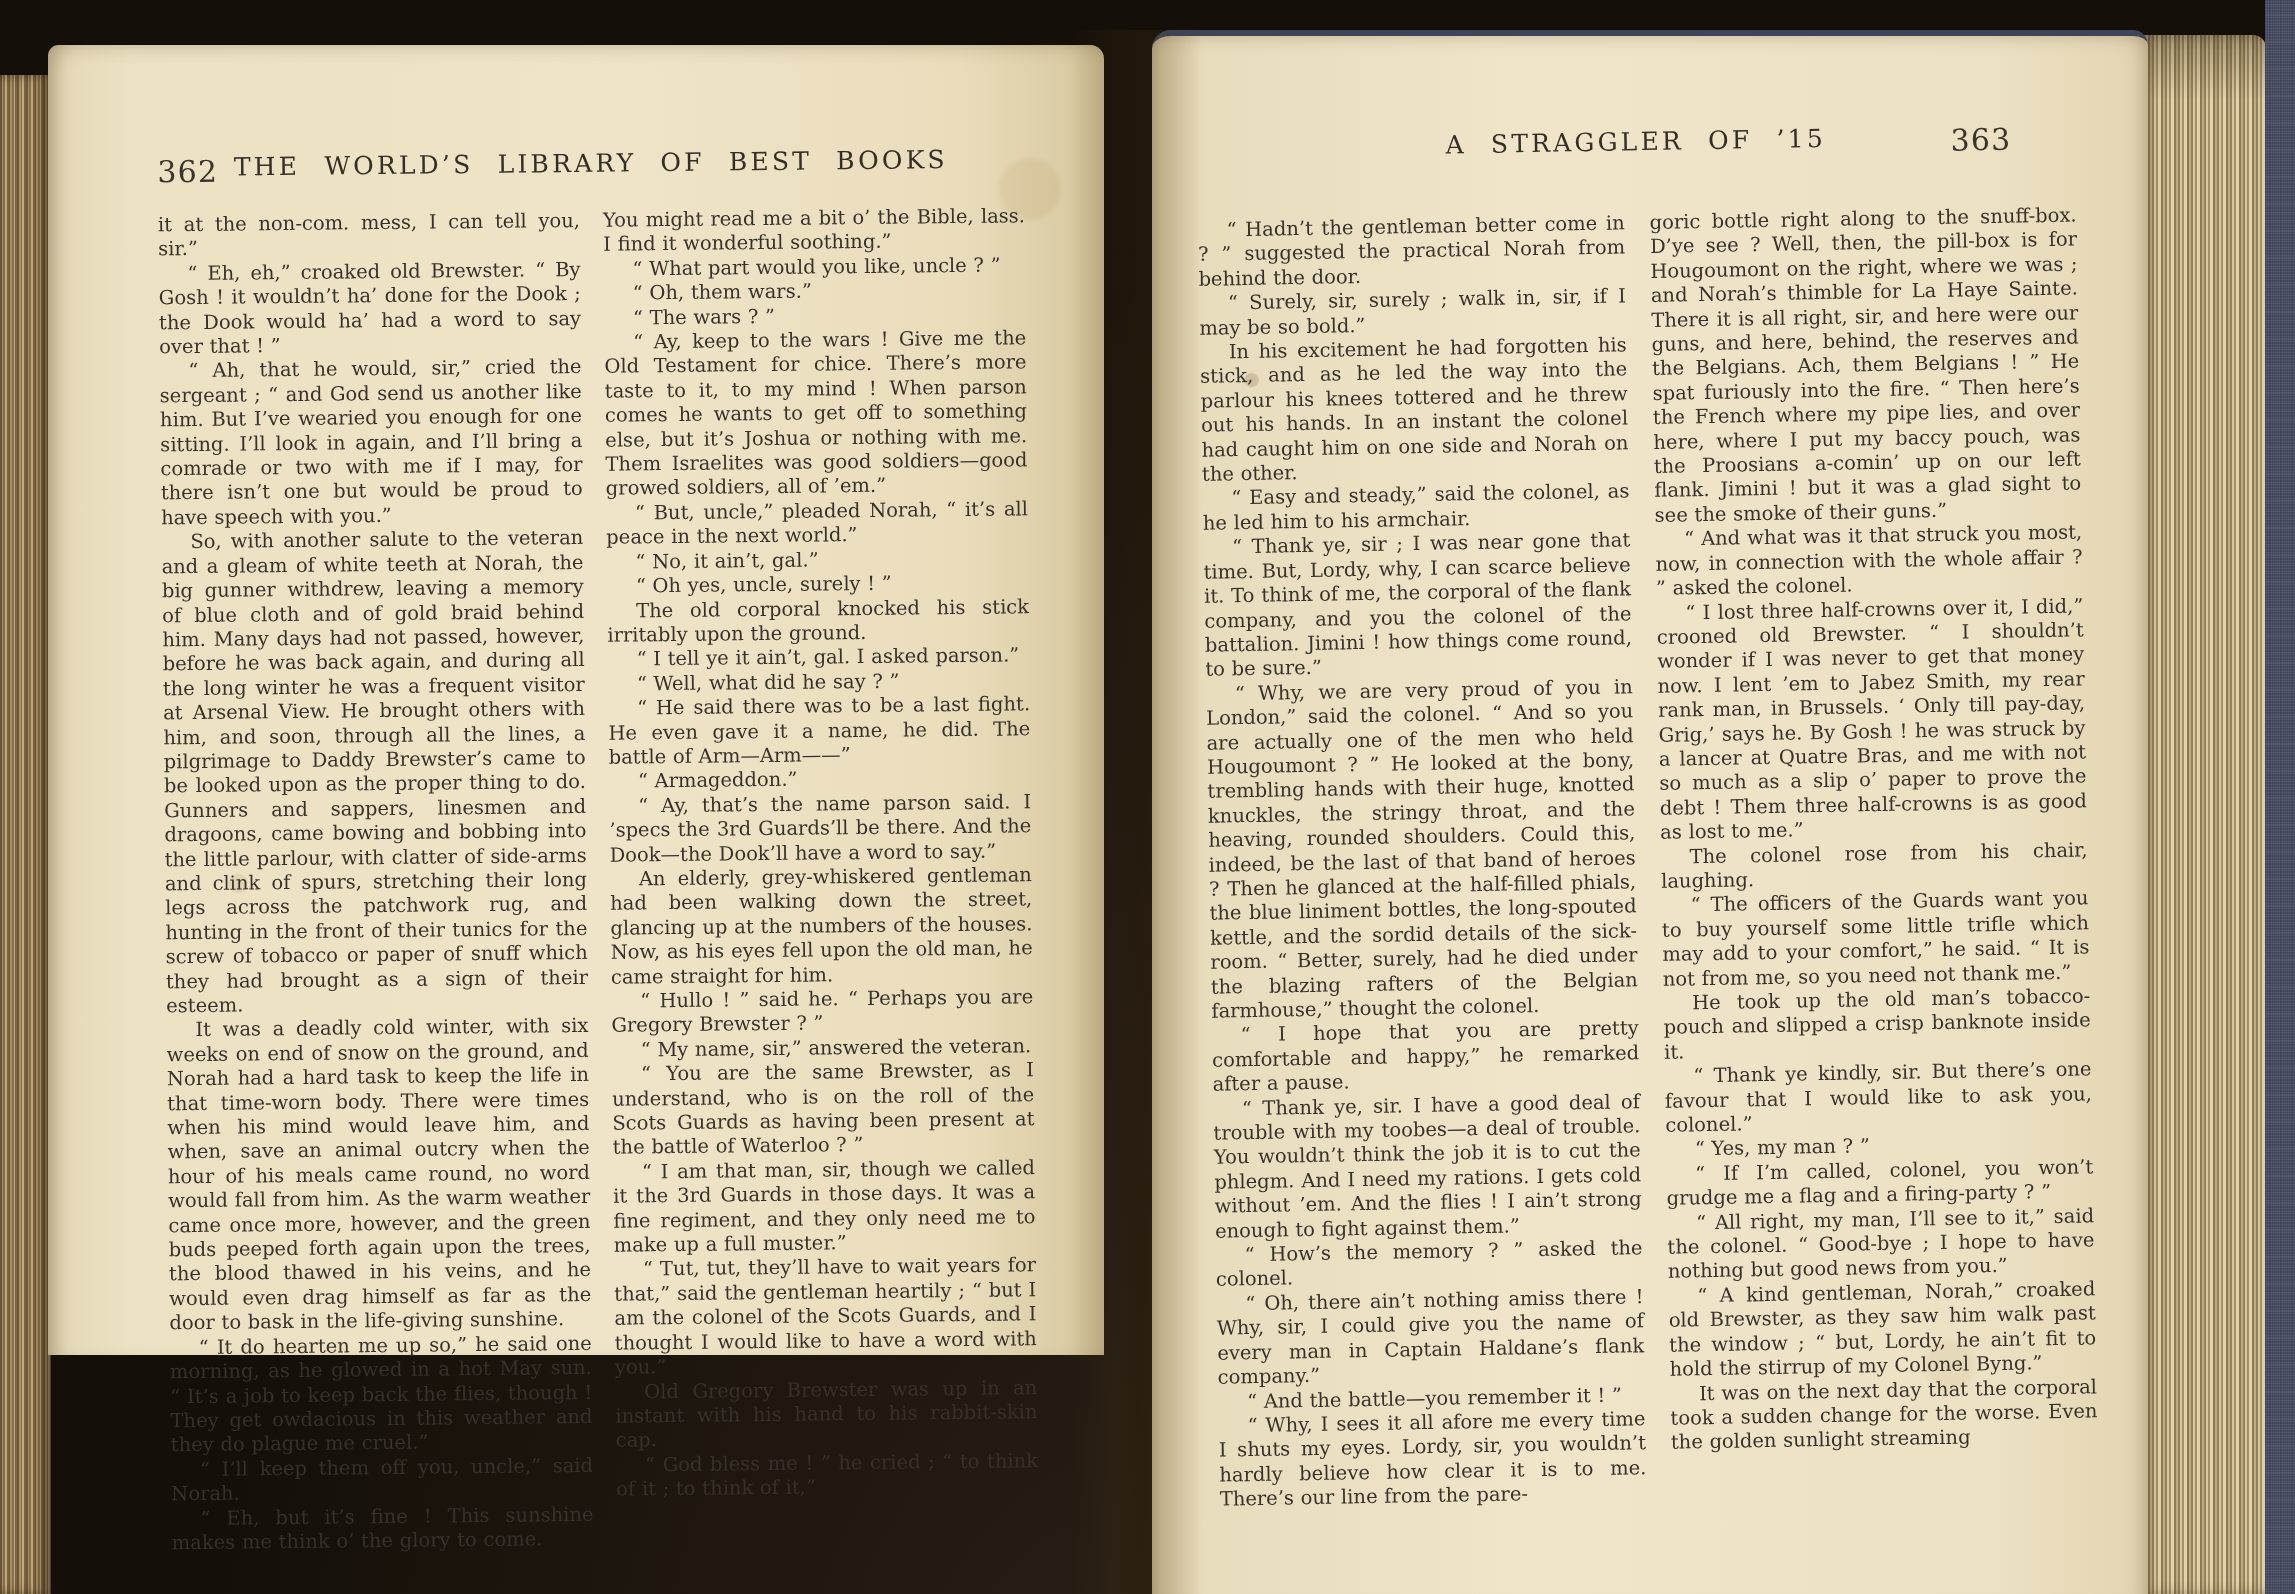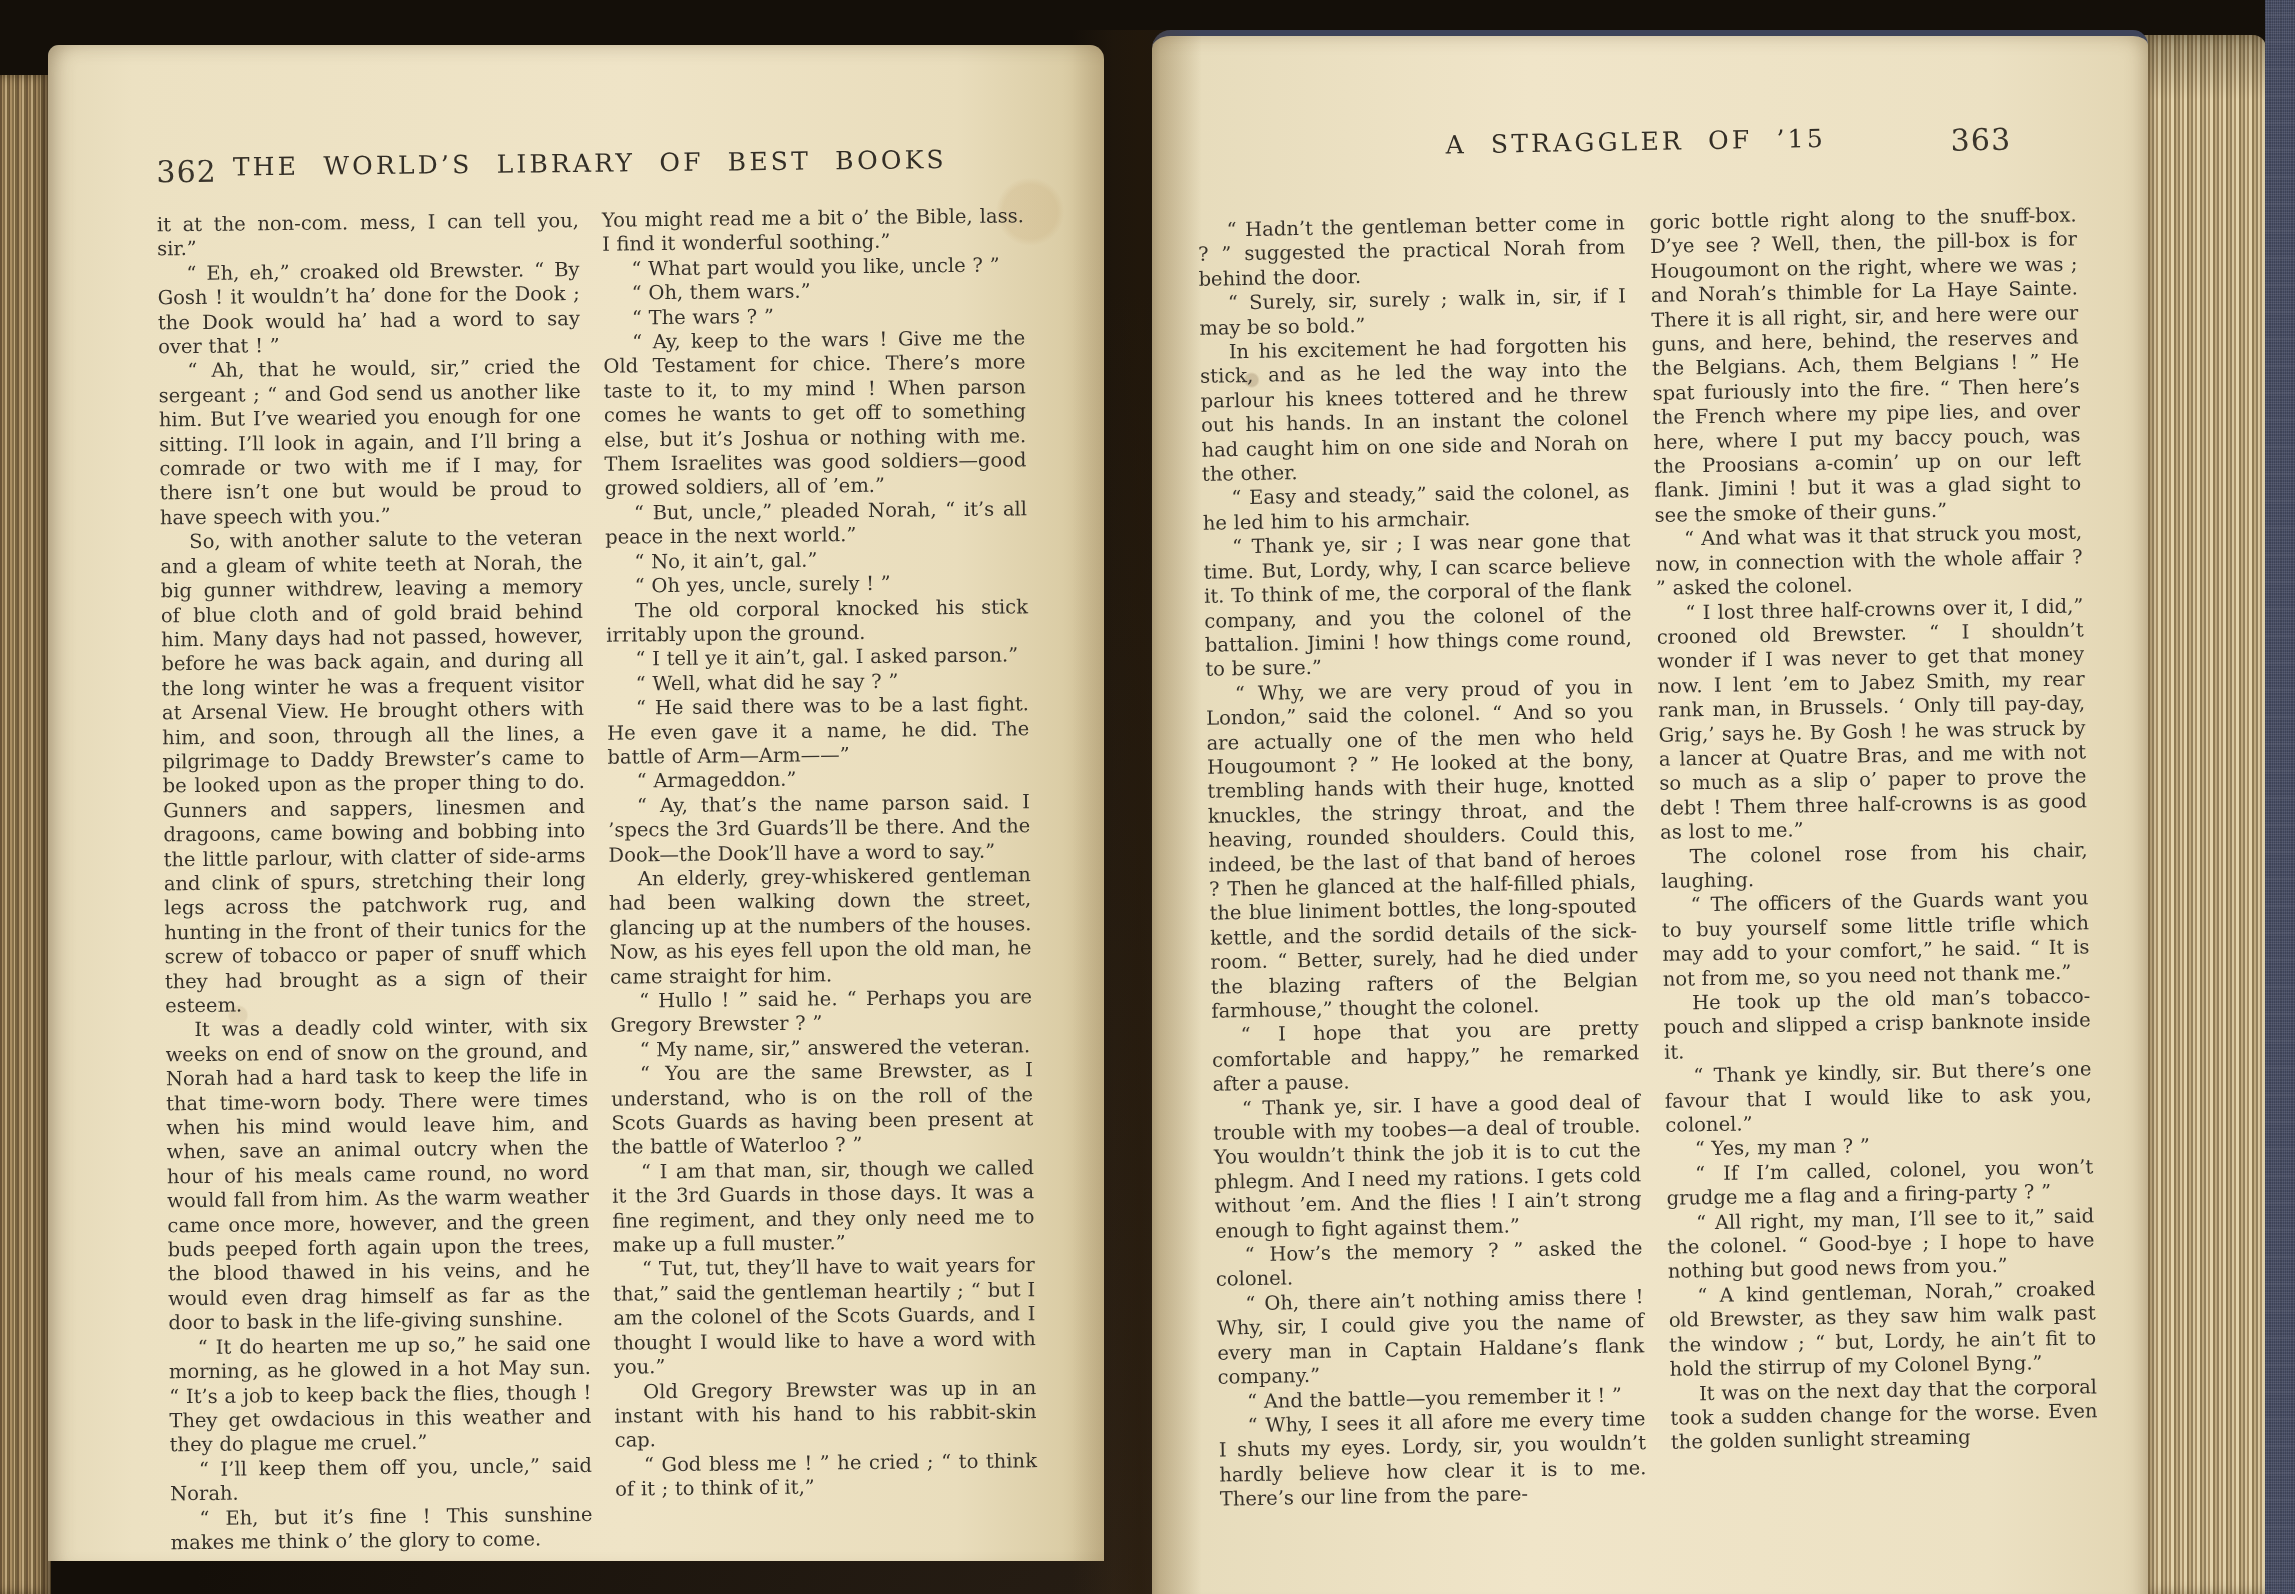--- a/index.html
+++ b/index.html
@@ -33,21 +33,21 @@
   .cover-edge{
     position:absolute;right:0;top:0;width:30px;height:1595px;
     background:
       repeating-linear-gradient(0deg, rgba(255,255,255,.07) 0 1.1px, rgba(0,0,0,0) 1.1px 2.7px),
       repeating-linear-gradient(90deg, rgba(0,0,0,.18) 0 1.1px, rgba(0,0,0,0) 1.1px 2.2px),
       #4b5168;
   }
   
   .page{position:absolute;z-index:1;}
   .page.left{
-    left:48px;top:45px;width:1056px;height:1516px;
+    left:48px;top:45px;width:1056px;height:1310px;
     border-radius:10.8px 14px 0 0;
     background:
       radial-gradient(circle 49px at 93% 11%, rgba(170,125,60,.12) 0 55%, rgba(170,125,60,0) 70%),
       radial-gradient(circle 14px at 18% 64%, rgba(120,85,40,.10) 0 60%, rgba(120,85,40,0) 75%),
       linear-gradient(90deg,#e4d8b7 0%,#ece1c2 8%,#efe4c7 55%,#e9ddbc 86%,#dbcda6 96%,#c9b88e 100%);
     box-shadow:inset 14px 5.4px 21.7px -9.7px rgba(80,58,28,.45);
   }
   .page.right{
     left:1152px;top:30px;width:996px;height:1564px;
     border-radius:18.4px 15px 0 0;

